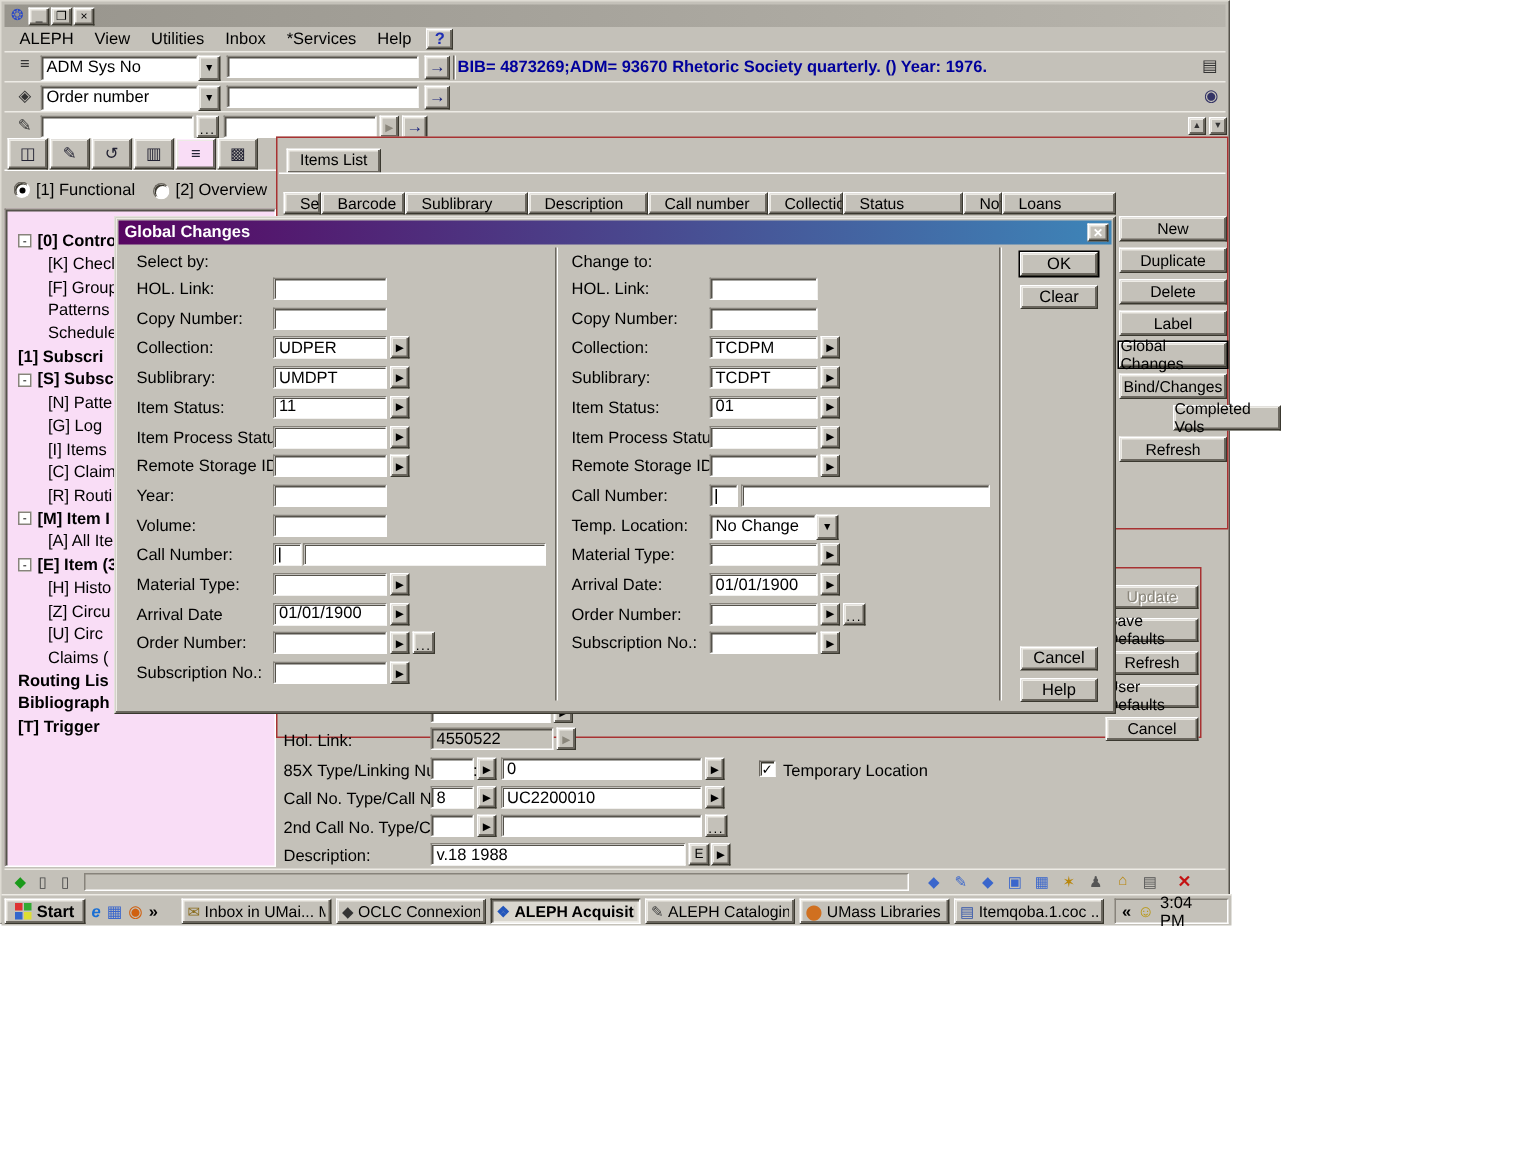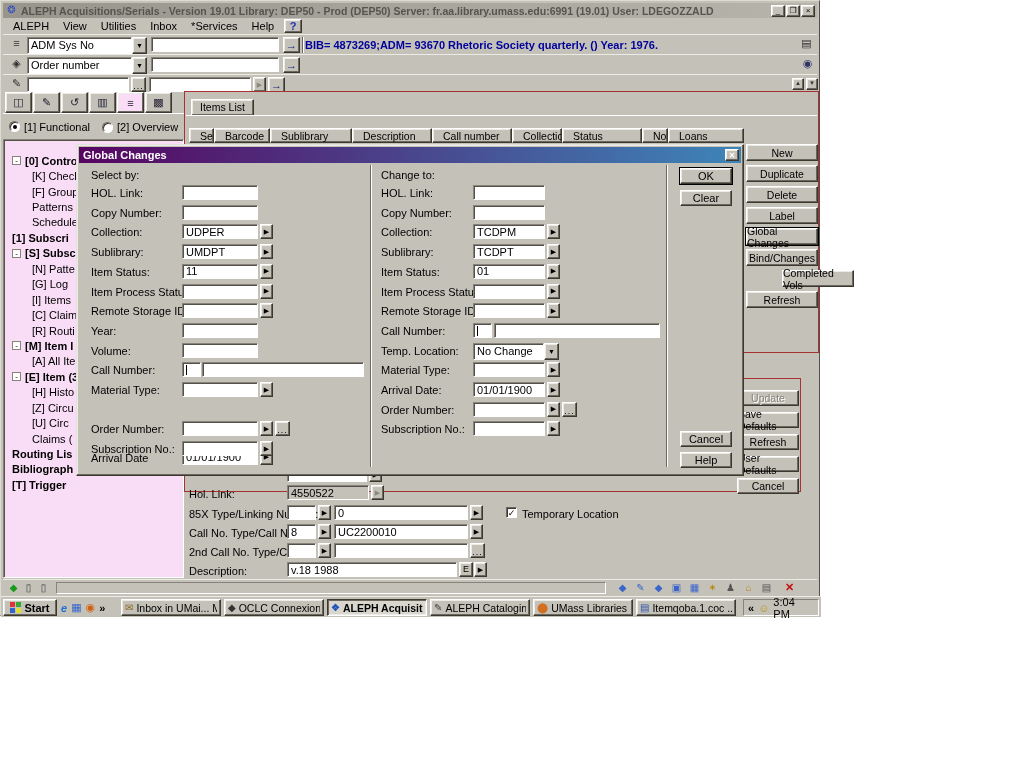--- a/index.html
+++ b/index.html
@@ -106,21 +106,20 @@
       border:1px solid;border-color:#87837b var(--hl) var(--hl) #87837b;}
 </style>
 </head>
 <body>
 
 <div id="screen">
   <div id="app">
 
     <div id="titlebar">
       <span class="ticon abs" style="position:static;width:13px;height:13px;font-size:10px;color:#2b49c8;">❂</span>
-      <span class="ttext">ALEPH Acquisitions/Serials - Version 19.01  Library: DEP50 - Prod (DEP50)  Server: fr.aa.library.umass.edu:6991 (19.01)  User: LDEGOZZALD</span>
       <span class="winbtn b3 btn">_</span>
       <span class="winbtn b3 btn">❐</span>
       <span class="winbtn b3 btn">×</span>
     </div>
 
     <div id="menubar">
         <span class="menu-item">ALEPH</span>
         <span class="menu-item">View</span>
         <span class="menu-item">Utilities</span>
         <span class="menu-item">Inbox</span>
@@ -394,21 +393,21 @@
             <span class="inp abs" style="left: 103px; top: 0px; width: 19px;">
               <span class="caret"></span>
             </span>
             <input class="inp abs" value="" style="left: 123px; top: 0px; width: 162px;">
           </div>
           <div class="drow" style="top: 219px;">
             <span class="dlabel" style="left: 12px;">Material Type:</span>
             <input class="inp abs" value="" style="left: 103px; top: 0px; width: 76px;">
             <span class="arrowbtn b3 btn" style="position: absolute; left: 181px; top: 0px;">▶</span>
           </div>
-          <div class="drow" style="top: 238.7px; margin-top: 48px;">
+          <div class="drow" style="top: 238.7px;">
             <span class="dlabel" style="left: 12px;">Arrival Date</span>
             <input class="inp abs" value="01/01/1900" style="left: 103px; top: 0px; width: 76px;">
             <span class="arrowbtn b3 btn" style="position: absolute; left: 181px; top: 0px;">▶</span>
           </div>
           <div class="drow" style="top: 258.4px;">
             <span class="dlabel" style="left: 12px;">Order Number:</span>
             <input class="inp abs" value="" style="left: 103px; top: 0px; width: 76px;">
             <span class="arrowbtn b3 btn" style="position: absolute; left: 181px; top: 0px;">▶</span>
             <span class="ellbtn b3 btn" style="position: absolute; left: 196px; top: 0px;">...</span>
           </div>

